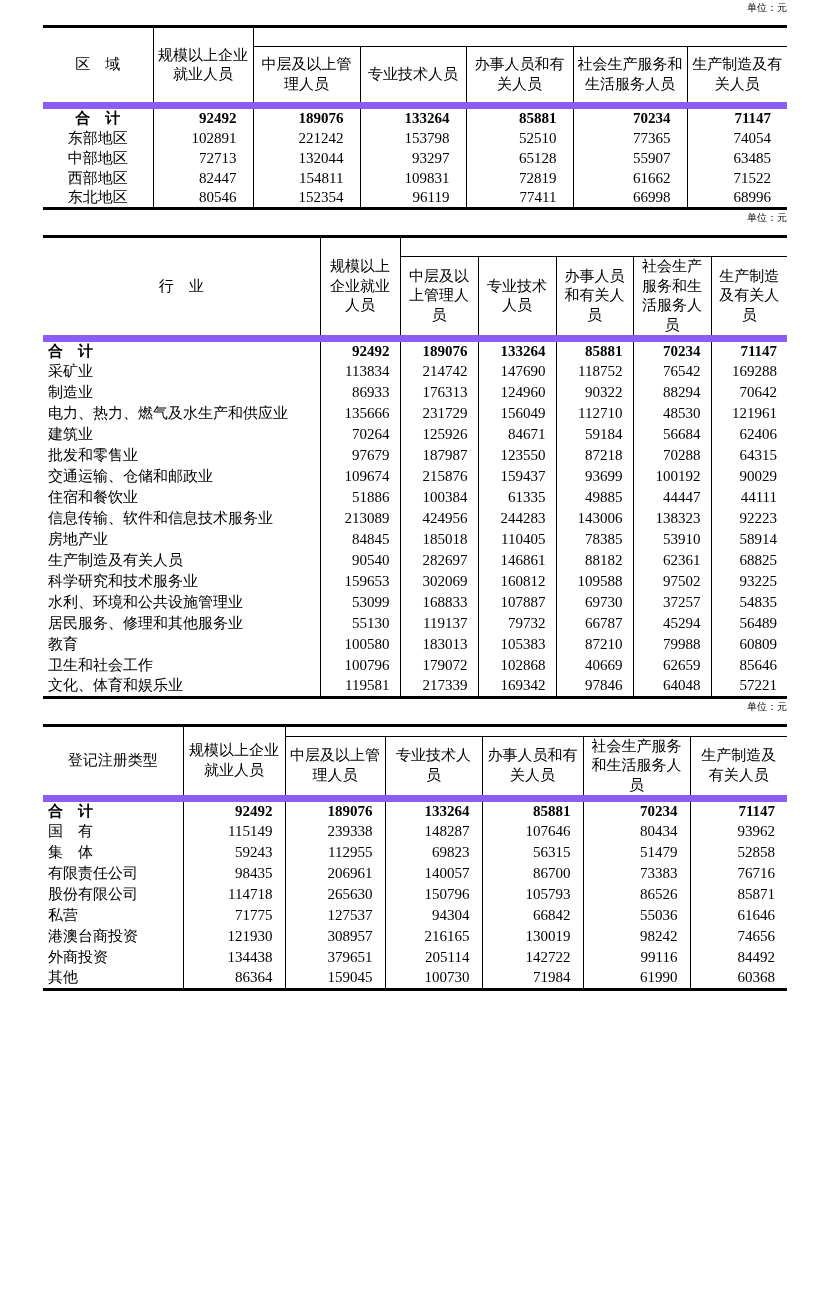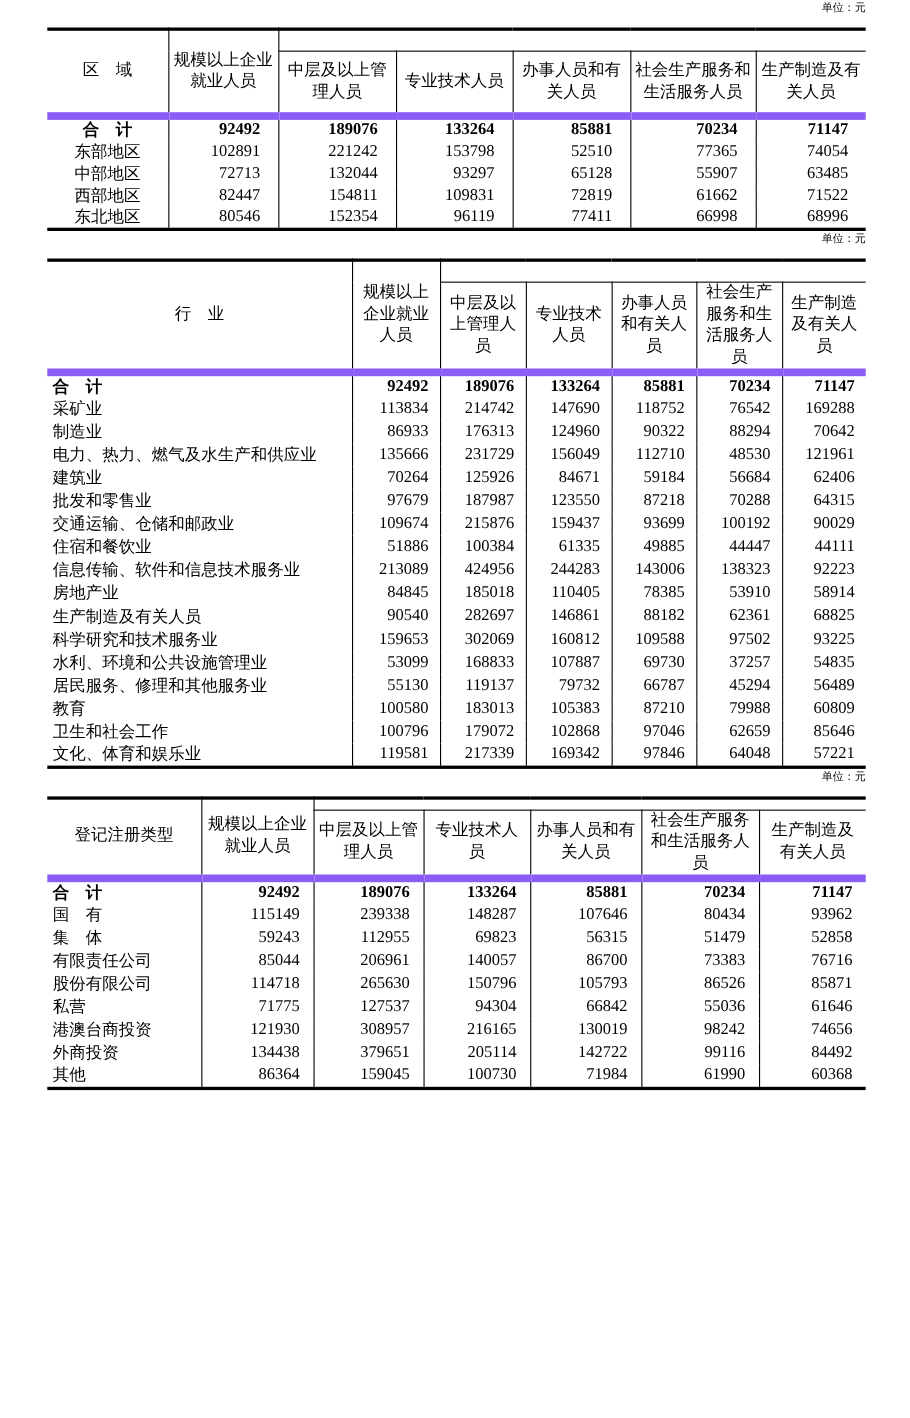--- a/index.html
+++ b/index.html
@@ -295,21 +295,21 @@
             <td class="num">105383</td>
             <td class="num">87210</td>
             <td class="num">79988</td>
             <td class="num">60809</td>
           </tr>
           <tr>
             <td class="label">卫生和社会工作</td>
             <td class="num">100796</td>
             <td class="num">179072</td>
             <td class="num">102868</td>
-            <td class="num">97046</td>
+            <td class="num">40669</td>
             <td class="num">62659</td>
             <td class="num">85646</td>
           </tr>
           <tr>
             <td class="label">文化、体育和娱乐业</td>
             <td class="num">119581</td>
             <td class="num">217339</td>
             <td class="num">169342</td>
             <td class="num">97846</td>
             <td class="num">64048</td>
@@ -368,21 +368,21 @@
             <td class="label">集　体</td>
             <td class="num">59243</td>
             <td class="num">112955</td>
             <td class="num">69823</td>
             <td class="num">56315</td>
             <td class="num">51479</td>
             <td class="num">52858</td>
           </tr>
           <tr>
             <td class="label">有限责任公司</td>
-            <td class="num">85044</td>
+            <td class="num">98435</td>
             <td class="num">206961</td>
             <td class="num">140057</td>
             <td class="num">86700</td>
             <td class="num">73383</td>
             <td class="num">76716</td>
           </tr>
           <tr>
             <td class="label">股份有限公司</td>
             <td class="num">114718</td>
             <td class="num">265630</td>

